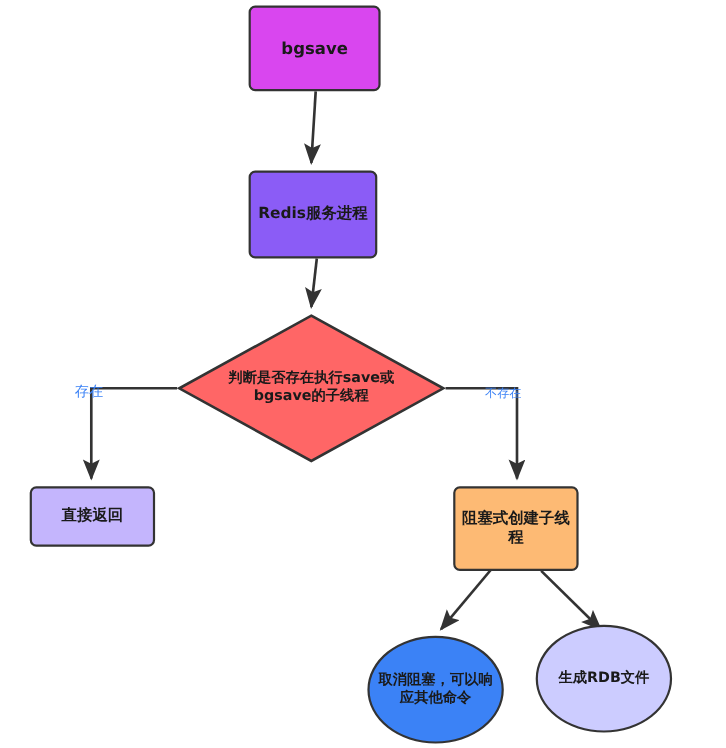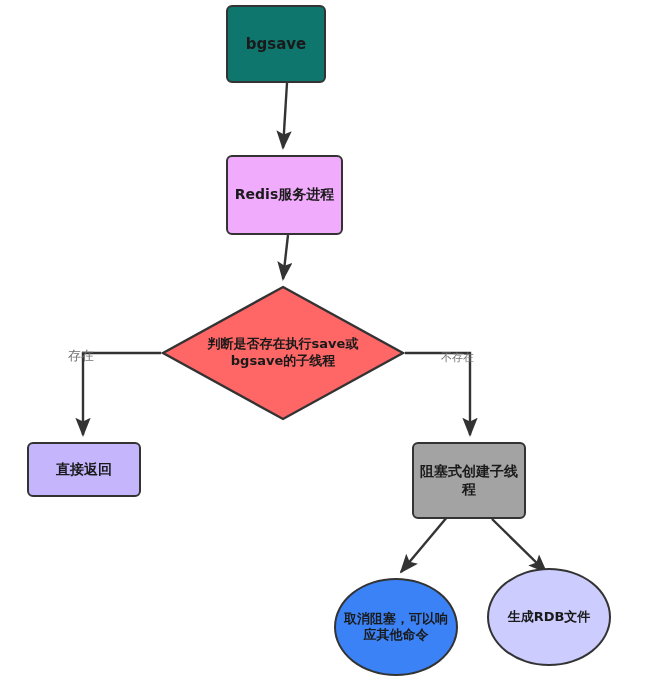--- a/index.html
+++ b/index.html
@@ -64,21 +64,21 @@
     align-items: center;
     justify-content: center;
     text-align: center;
     color: #1a1a1a;
     font-weight: bold;
     line-height: 1.3;
     white-space: pre-line;
   }
   .edge-label {
     position: absolute;
-    color: #737373;
+    color: #3b82f6;
     font-weight: normal;
     white-space: nowrap;
   }
 </style>
 </head>
 <body>
 
 <div id="flowchart-canvas">
 
   <svg class="edges" viewBox="0 0 660 680">
@@ -94,43 +94,43 @@
 
     <path d="M 161,353 L 83,353 L 83,435" stroke="#333333" stroke-width="2.4" fill="none" marker-end="url(#arrow)"></path>
 
     <path d="M 405,353 L 470,353 L 470,435" stroke="#333333" stroke-width="2.4" fill="none" marker-end="url(#arrow)"></path>
 
     <path d="M 453,510 L 401,572" stroke="#333333" stroke-width="2.4" fill="none" marker-end="url(#arrow)"></path>
 
     <path d="M 492,519 L 546,572" stroke="#333333" stroke-width="2.4" fill="none" marker-end="url(#arrow)"></path>
   </svg>
 
-  <div class="node node-rect" style="left:226px; top:5px; width:100px; height:78px; background:#0f766e; font-size:15px;">
+  <div class="node node-rect" style="left:226px; top:5px; width:120px; height:78px; background:#d946ef; font-size:15px;">
     <span class="node-label">bgsave</span>
   </div>
 
-  <div class="node node-rect" style="left:226px; top:155px; width:117px; height:80px; background:#f0abfc; font-size:14px;">
+  <div class="node node-rect" style="left:226px; top:155px; width:117px; height:80px; background:#8b5cf6; font-size:14px;">
     <span class="node-label">Redis服务进程</span>
   </div>
 
   <div class="diamond-wrap" style="left:161px; top:285px; width:244px; height:136px;">
     <svg width="244" height="136" viewBox="0 0 244 136" style="position:absolute; left:0; top:0;">
       <polygon points="122,2 242,68 122,134 2,68" fill="#FF6666" stroke="#333333" stroke-width="2.4"></polygon>
     </svg>
     <div class="diamond-label" style="font-size:13px;">
       <span style="white-space:pre-line;">判断是否存在执行save或
 bgsave的子线程</span>
     </div>
   </div>
 
   <div class="node node-rect" style="left:27px; top:442px; width:114px; height:55px; background:#c4b5fd; font-size:14px;">
     <span class="node-label">直接返回</span>
   </div>
 
-  <div class="node node-rect" style="left:412px; top:442px; width:114px; height:77px; background:#a3a3a3; font-size:14px;">
+  <div class="node node-rect" style="left:412px; top:442px; width:114px; height:77px; background:#fdba74; font-size:14px;">
     <span class="node-label">阻塞式创建子线程</span>
   </div>
 
   <div class="node node-ellipse" style="left:334px; top:578px; width:124px; height:98px; background:#3b82f6; font-size:13px;">
     <span class="node-label">取消阻塞，可以响应其他命令</span>
   </div>
 
   <div class="node node-ellipse" style="left:487px; top:568px; width:124px; height:98px; background:#CCCCFF; font-size:13px;">
     <span class="node-label">生成RDB文件</span>
   </div>

